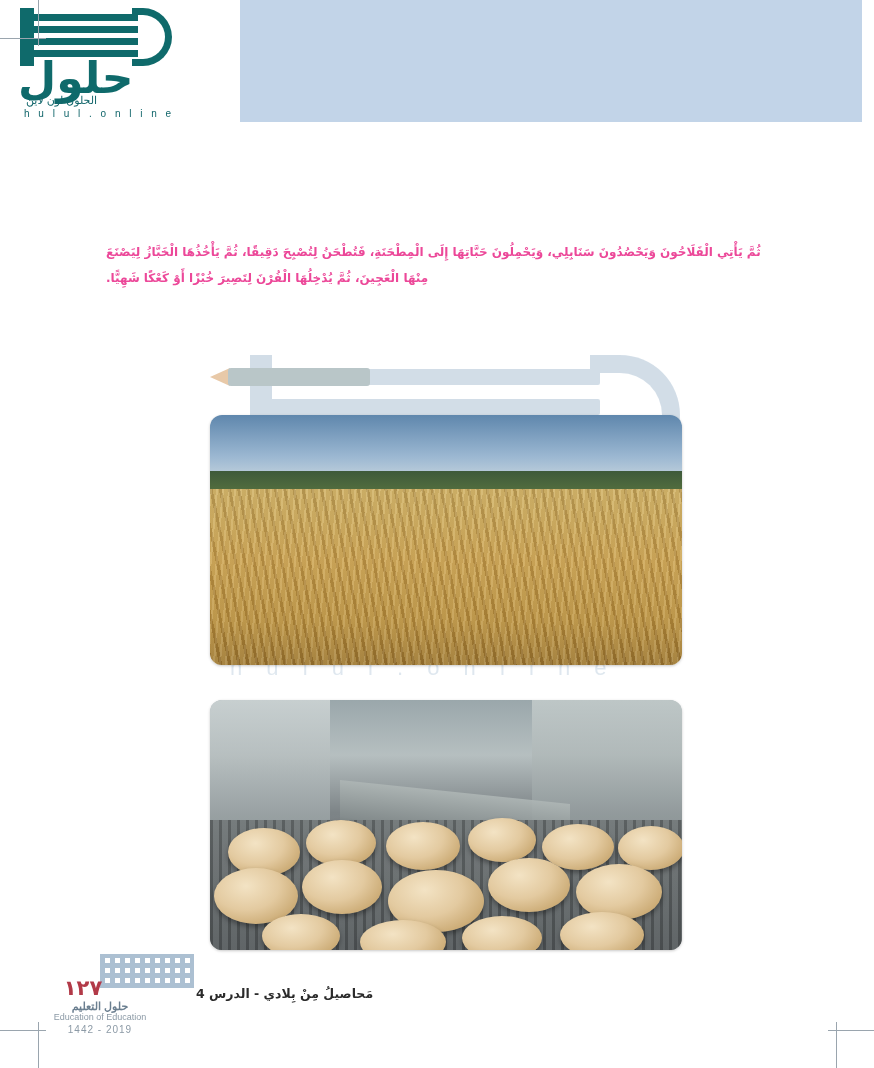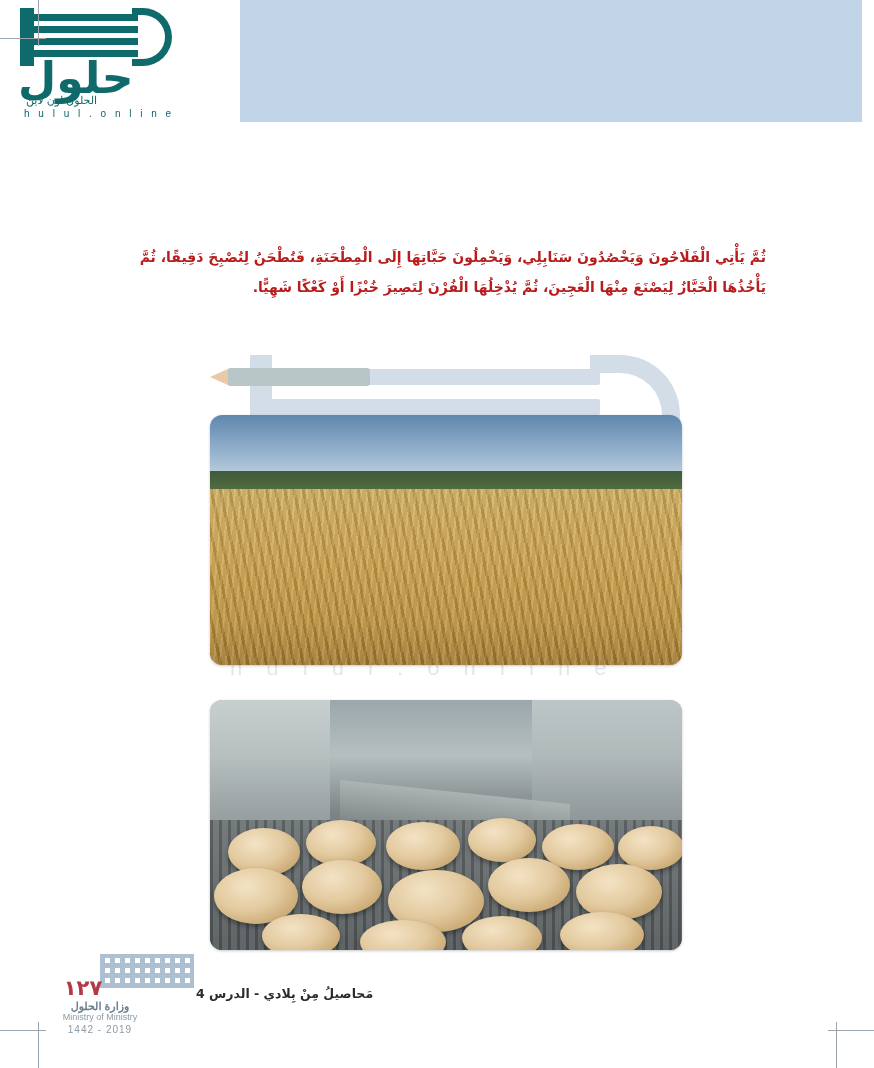--- a/index.html
+++ b/index.html
@@ -227,26 +227,26 @@
     border-bottom: 9px solid transparent;
     border-right: 20px solid #e8c9a8;
   }
 
   
   .para {
     position: absolute;
     top: 228px;
     right: 108px;
     width: 660px;
-    text-align: right;
+    text-align: left;
     direction: rtl;
     font-family: "DejaVu Sans", "Liberation Sans", sans-serif;
-    font-size: 14px;
+    font-size: 12px;
     font-weight: bold;
-    color: #b91c1c;
+    color: #ec4899;
     line-height: 2.15;
   }
 
   
   .photo {
     position: absolute;
     border-radius: 12px;
     overflow: hidden;
     box-shadow: 0 1px 3px rgba(0,0,0,0.22);
   }
@@ -506,22 +506,22 @@
 
   <div class="loaf" style="top:214px;left:52px;width:78px;height:44px;"></div>
   <div class="loaf" style="top:220px;left:150px;width:86px;height:44px;"></div>
   <div class="loaf" style="top:216px;left:252px;width:80px;height:44px;"></div>
   <div class="loaf" style="top:212px;left:350px;width:84px;height:46px;"></div>
 </div>
 
 <div class="footer-seal">
   <div class="seal-qr"></div>
   <div class="seal-num">١٢٧</div>
-  <div class="seal-ar">وزارة الحلول</div>
-  <div class="seal-en">Ministry of Ministry</div>
+  <div class="seal-ar">حلول التعليم</div>
+  <div class="seal-en">Education of Education</div>
   <div class="seal-years">2019 - 1442</div>
 </div>
 
 <div class="footer-caption">مَحاصيلُ مِنْ بِلادي - الدرس 4</div>
 
 <div class="mark v" style="top:0px;left:38px;"></div>
 <div class="mark h" style="top:38px;left:0px;"></div>
 <div class="mark v" style="top:1022px;left:38px;"></div>
 <div class="mark h" style="top:1030px;left:0px;"></div>
 <div class="mark v" style="top:1022px;left:836px;"></div>

